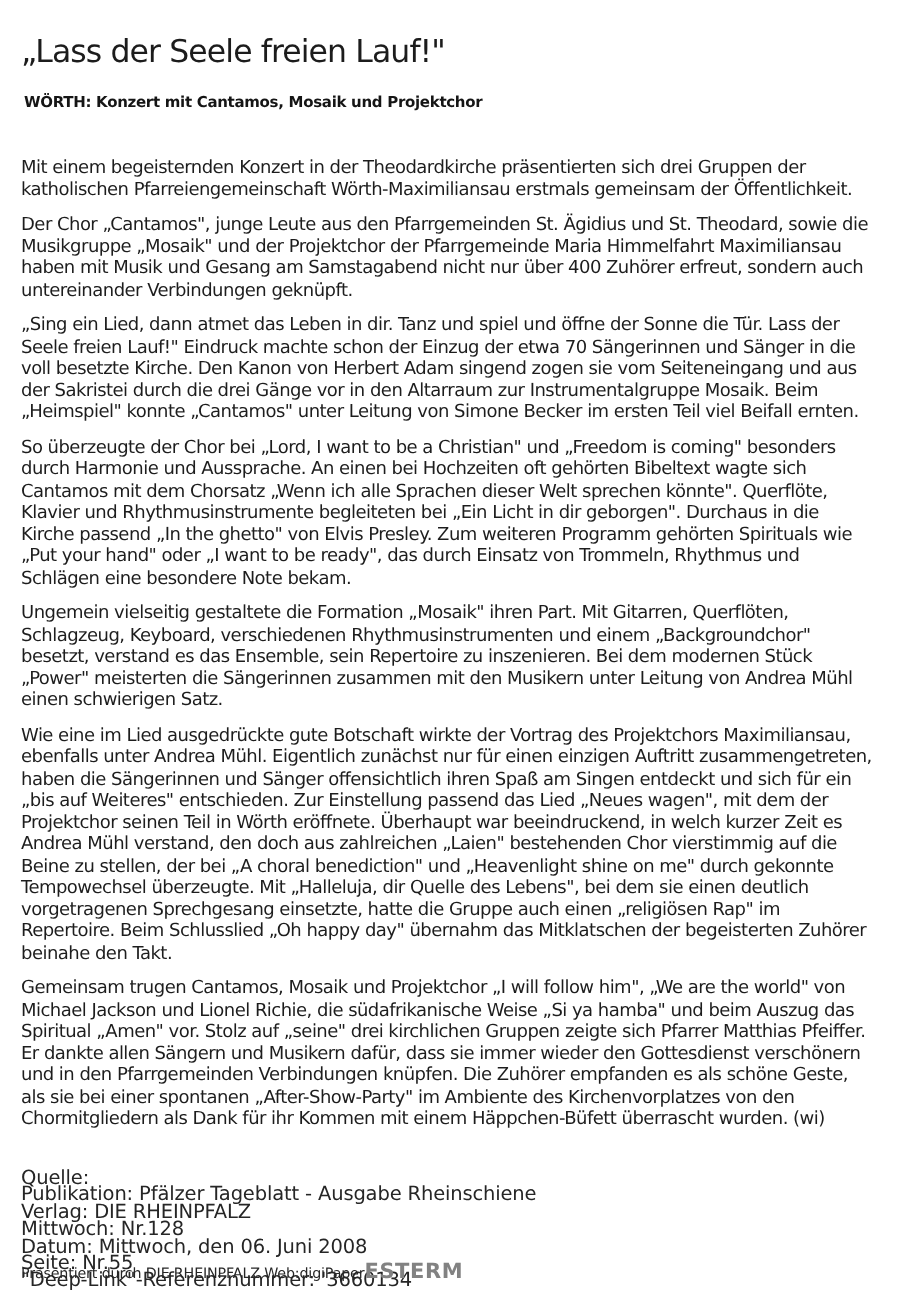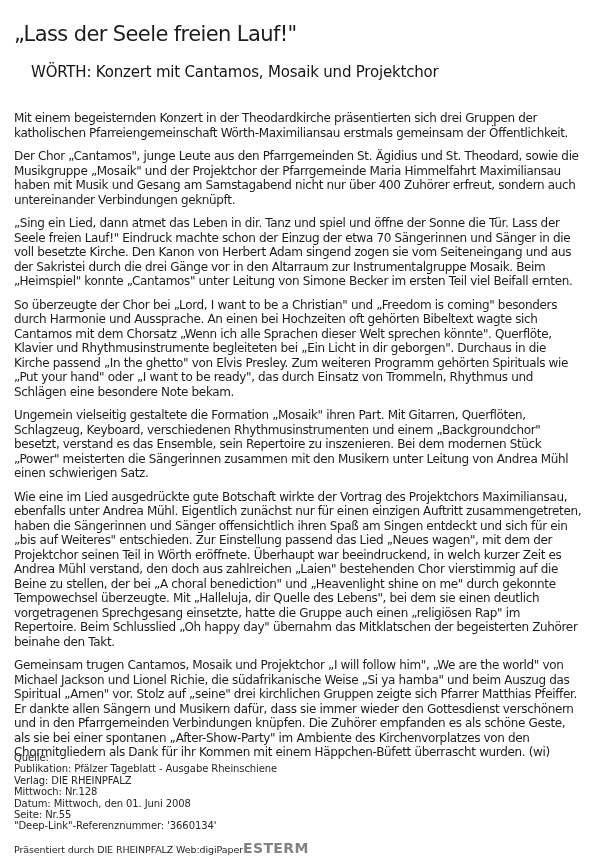--- a/index.html
+++ b/index.html
@@ -20,42 +20,42 @@
     padding: 22px 18px 0 14px;
   }
   .title {
     margin: 0;
     font-size: 21px;
     font-weight: 400;
     letter-spacing: -0.6px;
     color: #1c1c1c;
   }
   .subtitle {
-    margin: 17px 0 0 17px;
-    font-size: 15px;
-    font-weight: 400;
+    margin: 17px 0 0 2px;
+    font-size: 10px;
+    font-weight: 700;
     letter-spacing: -0.2px;
     color: #151515;
   }
   .body-text {
     margin-top: 30px;
     width: 570px;
   }
   .body-text p {
     margin: 0 0 9px 0;
     font-size: 12px;
     line-height: 14.5px;
     letter-spacing: -0.35px;
     color: #1d1d1d;
   }
   .source-block {
     position: absolute;
     left: 14px;
-    top: 752px;
-    font-size: 10px;
+    top: 780px;
+    font-size: 13px;
     line-height: 11.4px;
     letter-spacing: -0.1px;
     color: #262626;
   }
   .bottom-row {
     position: absolute;
     left: 14px;
     right: 10px;
     top: 840px;
     display: flex;
@@ -90,21 +90,21 @@
       <p>Wie eine im Lied ausgedrückte gute Botschaft wirkte der Vortrag des Projektchors Maximiliansau, ebenfalls unter Andrea Mühl. Eigentlich zunächst nur für einen einzigen Auftritt zusammengetreten, haben die Sängerinnen und Sänger offensichtlich ihren Spaß am Singen entdeckt und sich für ein „bis auf Weiteres" entschieden. Zur Einstellung passend das Lied „Neues wagen", mit dem der Projektchor seinen Teil in Wörth eröffnete. Überhaupt war beeindruckend, in welch kurzer Zeit es Andrea Mühl verstand, den doch aus zahlreichen „Laien" bestehenden Chor vierstimmig auf die Beine zu stellen, der bei „A choral benediction" und „Heavenlight shine on me" durch gekonnte Tempowechsel überzeugte. Mit „Halleluja, dir Quelle des Lebens", bei dem sie einen deutlich vorgetragenen Sprechgesang einsetzte, hatte die Gruppe auch einen „religiösen Rap" im Repertoire. Beim Schlusslied „Oh happy day" übernahm das Mitklatschen der begeisterten Zuhörer beinahe den Takt.</p>
       <p>Gemeinsam trugen Cantamos, Mosaik und Projektchor „I will follow him", „We are the world" von Michael Jackson und Lionel Richie, die südafrikanische Weise „Si ya hamba" und beim Auszug das Spiritual „Amen" vor. Stolz auf „seine" drei kirchlichen Gruppen zeigte sich Pfarrer Matthias Pfeiffer. Er dankte allen Sängern und Musikern dafür, dass sie immer wieder den Gottesdienst verschönern und in den Pfarrgemeinden Verbindungen knüpfen. Die Zuhörer empfanden es als schöne Geste, als sie bei einer spontanen „After-Show-Party" im Ambiente des Kirchenvorplatzes von den Chormitgliedern als Dank für ihr Kommen mit einem Häppchen-Büfett überrascht wurden. (wi)</p>
     </div>
   </div>
 
   <div class="source-block">
     <div>Quelle:</div>
     <div>Publikation: Pfälzer Tageblatt - Ausgabe Rheinschiene</div>
     <div>Verlag: DIE RHEINPFALZ</div>
     <div>Mittwoch: Nr.128</div>
-    <div>Datum: Mittwoch, den 01. Juni 2008</div>
+    <div>Datum: Mittwoch, den 06. Juni 2008</div>
     <div>Seite: Nr.55</div>
     <div>"Deep-Link"-Referenznummer: '3660134'</div>
   </div>
 
   <div class="bottom-row">
     <div class="presented">Präsentiert durch DIE RHEINPFALZ Web:digiPaper</div>
     <div class="watermark">ESTERM</div>
   </div>
 </div>
 

